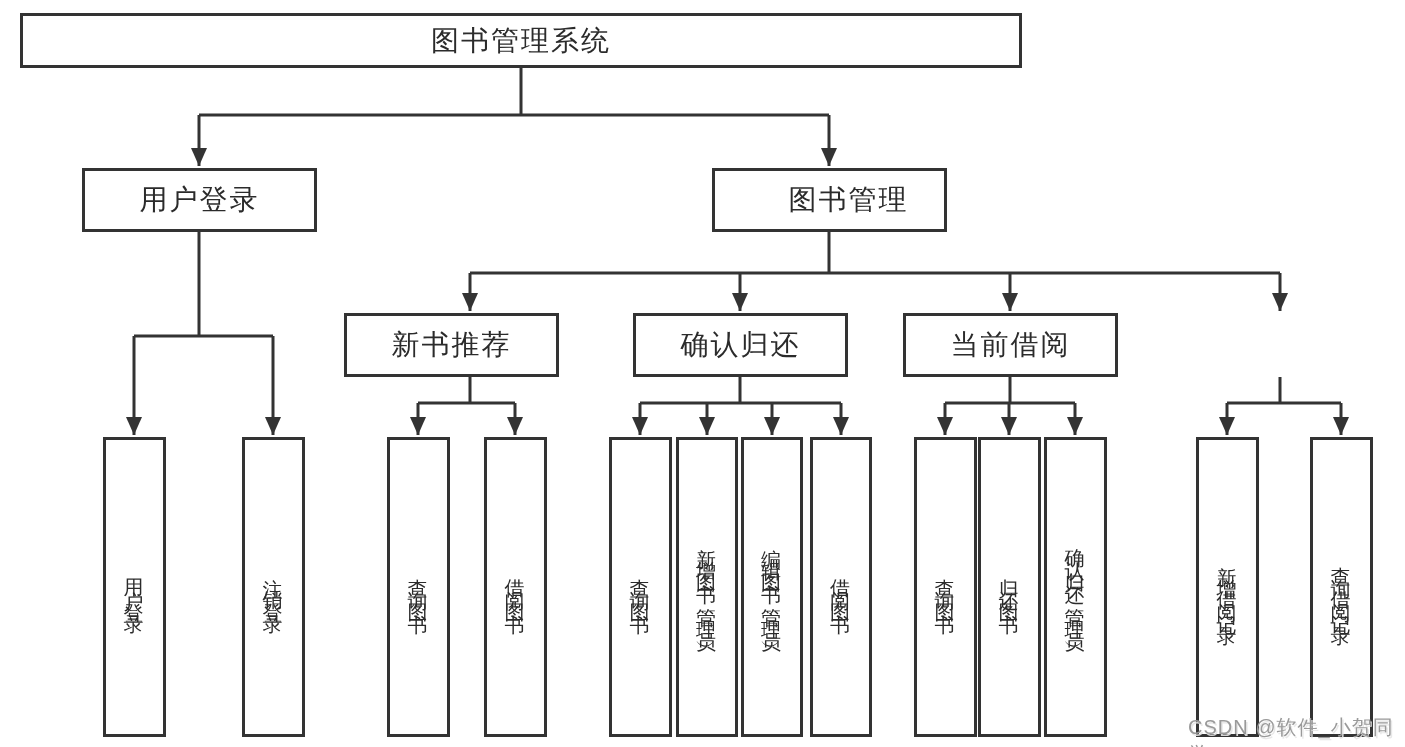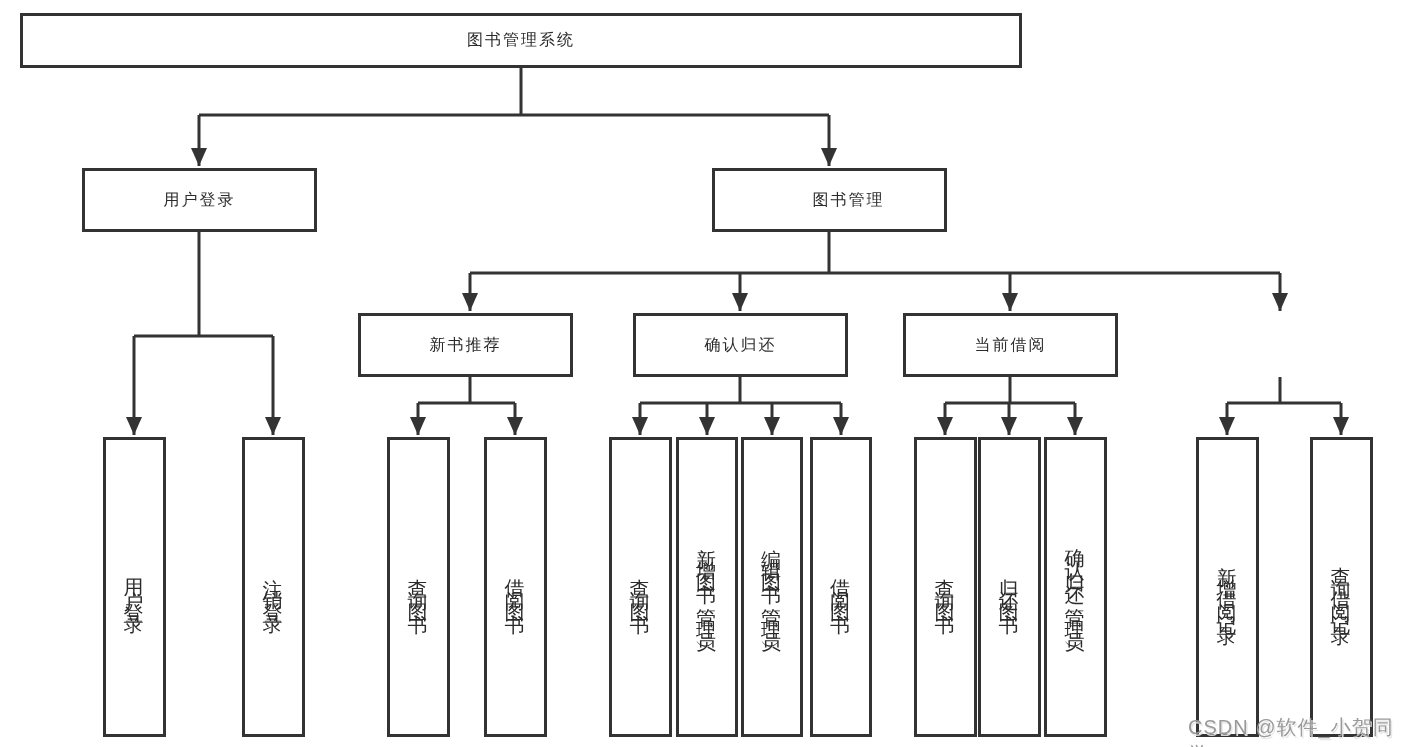--- a/index.html
+++ b/index.html
@@ -5,21 +5,21 @@
   html,body { margin:0; padding:0; background:#ffffff; }
   .canvas {
     position:relative; width:1405px; height:747px; background:#ffffff;
     font-family:"Liberation Sans","DejaVu Sans",sans-serif; overflow:hidden;
   }
   .connector-layer { position:absolute; left:0; top:0; z-index:0; }
   .ln { stroke:#333333; stroke-width:3; fill:none; }
   .box {
     position:absolute; background:#ffffff; border:3px solid #333333;
     box-sizing:border-box; display:flex; align-items:center; justify-content:center;
-    color:#2b2b2b; font-size:16px; letter-spacing:2px; z-index:1;
+    color:#2b2b2b; font-size:28px; letter-spacing:2px; z-index:1;
     white-space:nowrap;
   }
   .leaf {
     writing-mode:vertical-rl; text-orientation:mixed;
     font-size:20px; letter-spacing:12px; white-space:normal;
   }
   .watermark {
     position:absolute; left:1188px; top:714px; z-index:2;
     font-size:20px; color:#9a9a9a; letter-spacing:1px;
     text-shadow:1.5px 1.5px 0 rgba(230,230,230,0.9);
@@ -65,21 +65,21 @@
     <path class="ln" marker-end="url(#arrow)" d="M1075,403 V435"></path>
     <path class="ln" marker-end="url(#arrow)" d="M1227,403 V435"></path>
     <path class="ln" marker-end="url(#arrow)" d="M1341,403 V435"></path>
   </svg>
 
   <div class="box" style="left:20px; top:13px; width:1002px; height:55px;">图书管理系统</div>
 
   <div class="box" style="left:82px; top:168px; width:235px; height:64px;">用户登录</div>
   <div class="box" style="left:712px; top:168px; width:235px; height:64px;padding-left:38px;">图书管理</div>
 
-  <div class="box" style="left:358px; top:313px; width:215px; height:64px;">新书推荐</div>
+  <div class="box" style="left:344px; top:313px; width:215px; height:64px;">新书推荐</div>
   <div class="box" style="left:633px; top:313px; width:215px; height:64px;">确认归还</div>
   <div class="box" style="left:903px; top:313px; width:215px; height:64px;">当前借阅</div>
 
   <div class="box leaf" style="left:103px; top:437px; width:63px; height:300px;">用户登录</div>
   <div class="box leaf" style="left:242px; top:437px; width:63px; height:300px;">注销登录</div>
   <div class="box leaf" style="left:387px; top:437px; width:63px; height:300px;">查询图书</div>
   <div class="box leaf" style="left:484px; top:437px; width:63px; height:300px;">借阅图书</div>
   <div class="box leaf" style="left:609px; top:437px; width:63px; height:300px;">查询图书</div>
   <div class="box leaf" style="left:676px; top:437px; width:62px; height:300px;">新增图书（管理员）</div>
   <div class="box leaf" style="left:741px; top:437px; width:62px; height:300px;">编辑图书（管理员）</div>

